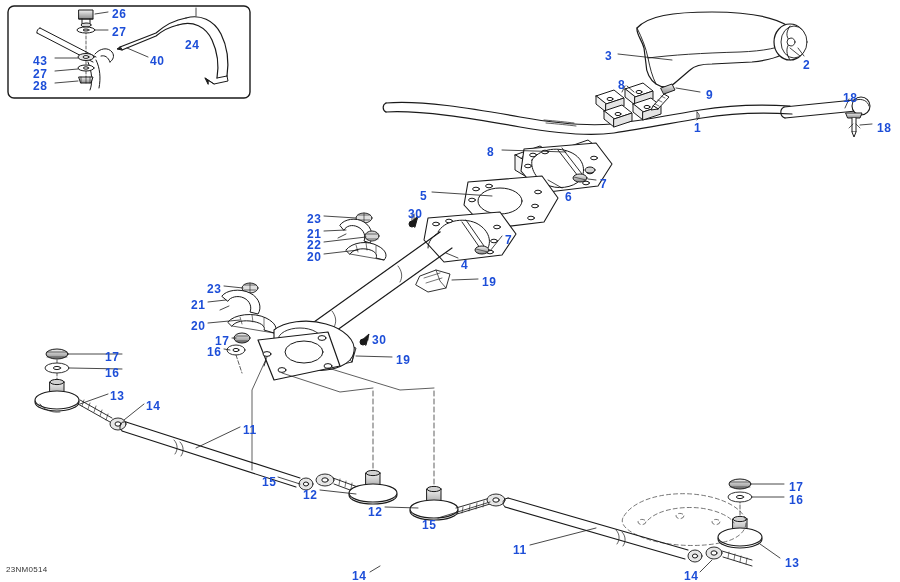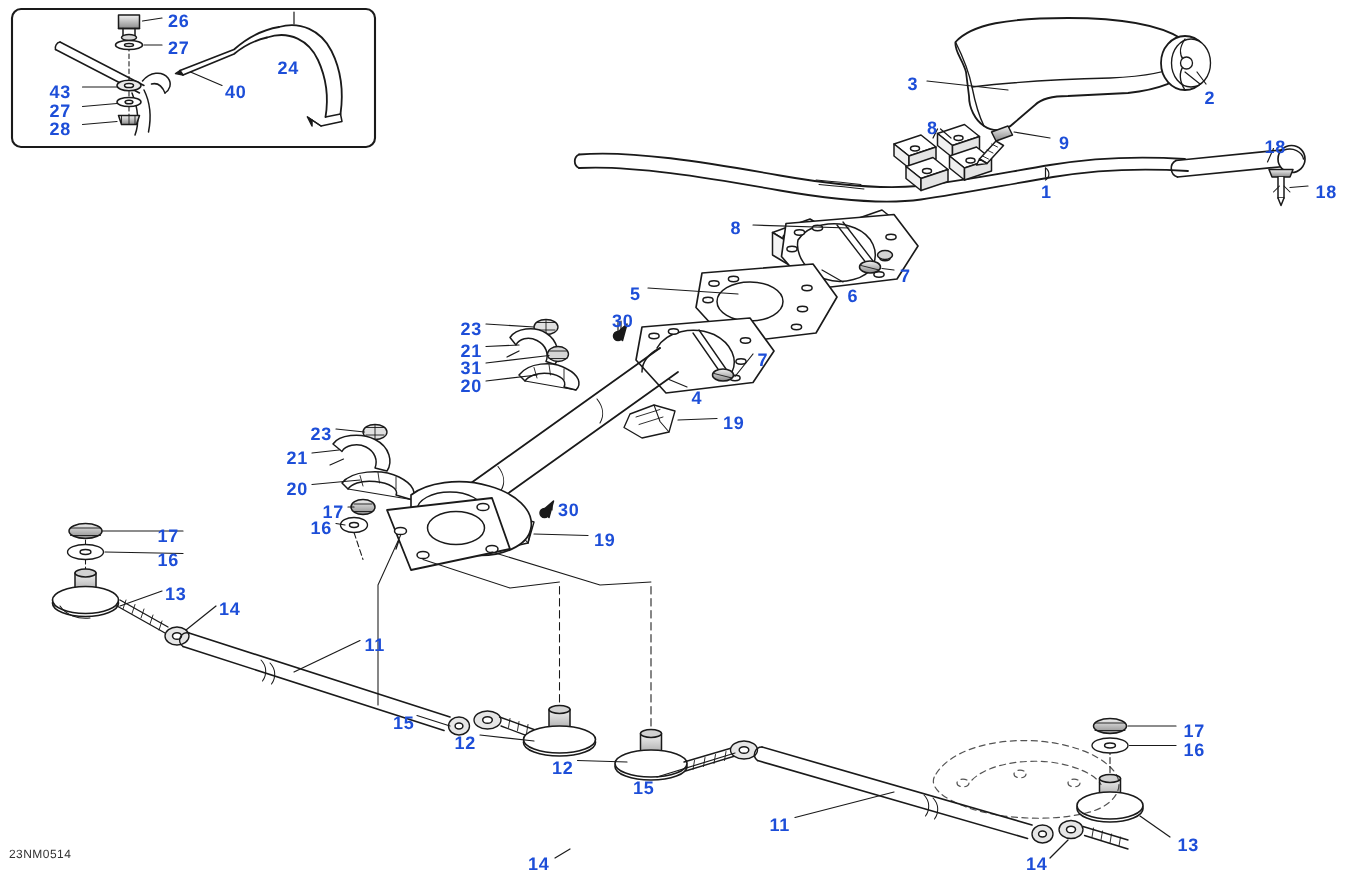--- a/index.html
+++ b/index.html
@@ -566,21 +566,21 @@
       <div class="callout" style="left: 600px; top: 178px;">7</div>
       <div class="callout" style="left: 505px; top: 234px;">7</div>
       <div class="callout" style="left: 618px; top: 79px;">8</div>
       <div class="callout" style="left: 487px; top: 146px;">8</div>
       <div class="callout" style="left: 706px; top: 89px;">9</div>
       <div class="callout" style="left: 843px; top: 92px;">18</div>
       <div class="callout" style="left: 877px; top: 122px; text-align: right;">18</div>
       <div class="callout" style="left: 408px; top: 208px;">30</div>
       <div class="callout" style="left: 307px; top: 213px;">23</div>
       <div class="callout" style="left: 307px; top: 228px;">21</div>
-      <div class="callout" style="left: 307px; top: 239px;">31</div>
+      <div class="callout" style="left: 307px; top: 239px;">22</div>
       <div class="callout" style="left: 307px; top: 251px;">20</div>
       <div class="callout" style="left: 482px; top: 276px;">19</div>
       <div class="callout" style="left: 207px; top: 283px;">23</div>
       <div class="callout" style="left: 191px; top: 299px;">21</div>
       <div class="callout" style="left: 191px; top: 320px;">20</div>
       <div class="callout" style="left: 215px; top: 335px;">17</div>
       <div class="callout" style="left: 207px; top: 346px;">16</div>
       <div class="callout" style="left: 372px; top: 334px;">30</div>
       <div class="callout" style="left: 396px; top: 354px;">19</div>
       <div class="callout" style="left: 105px; top: 351px;">17</div>

